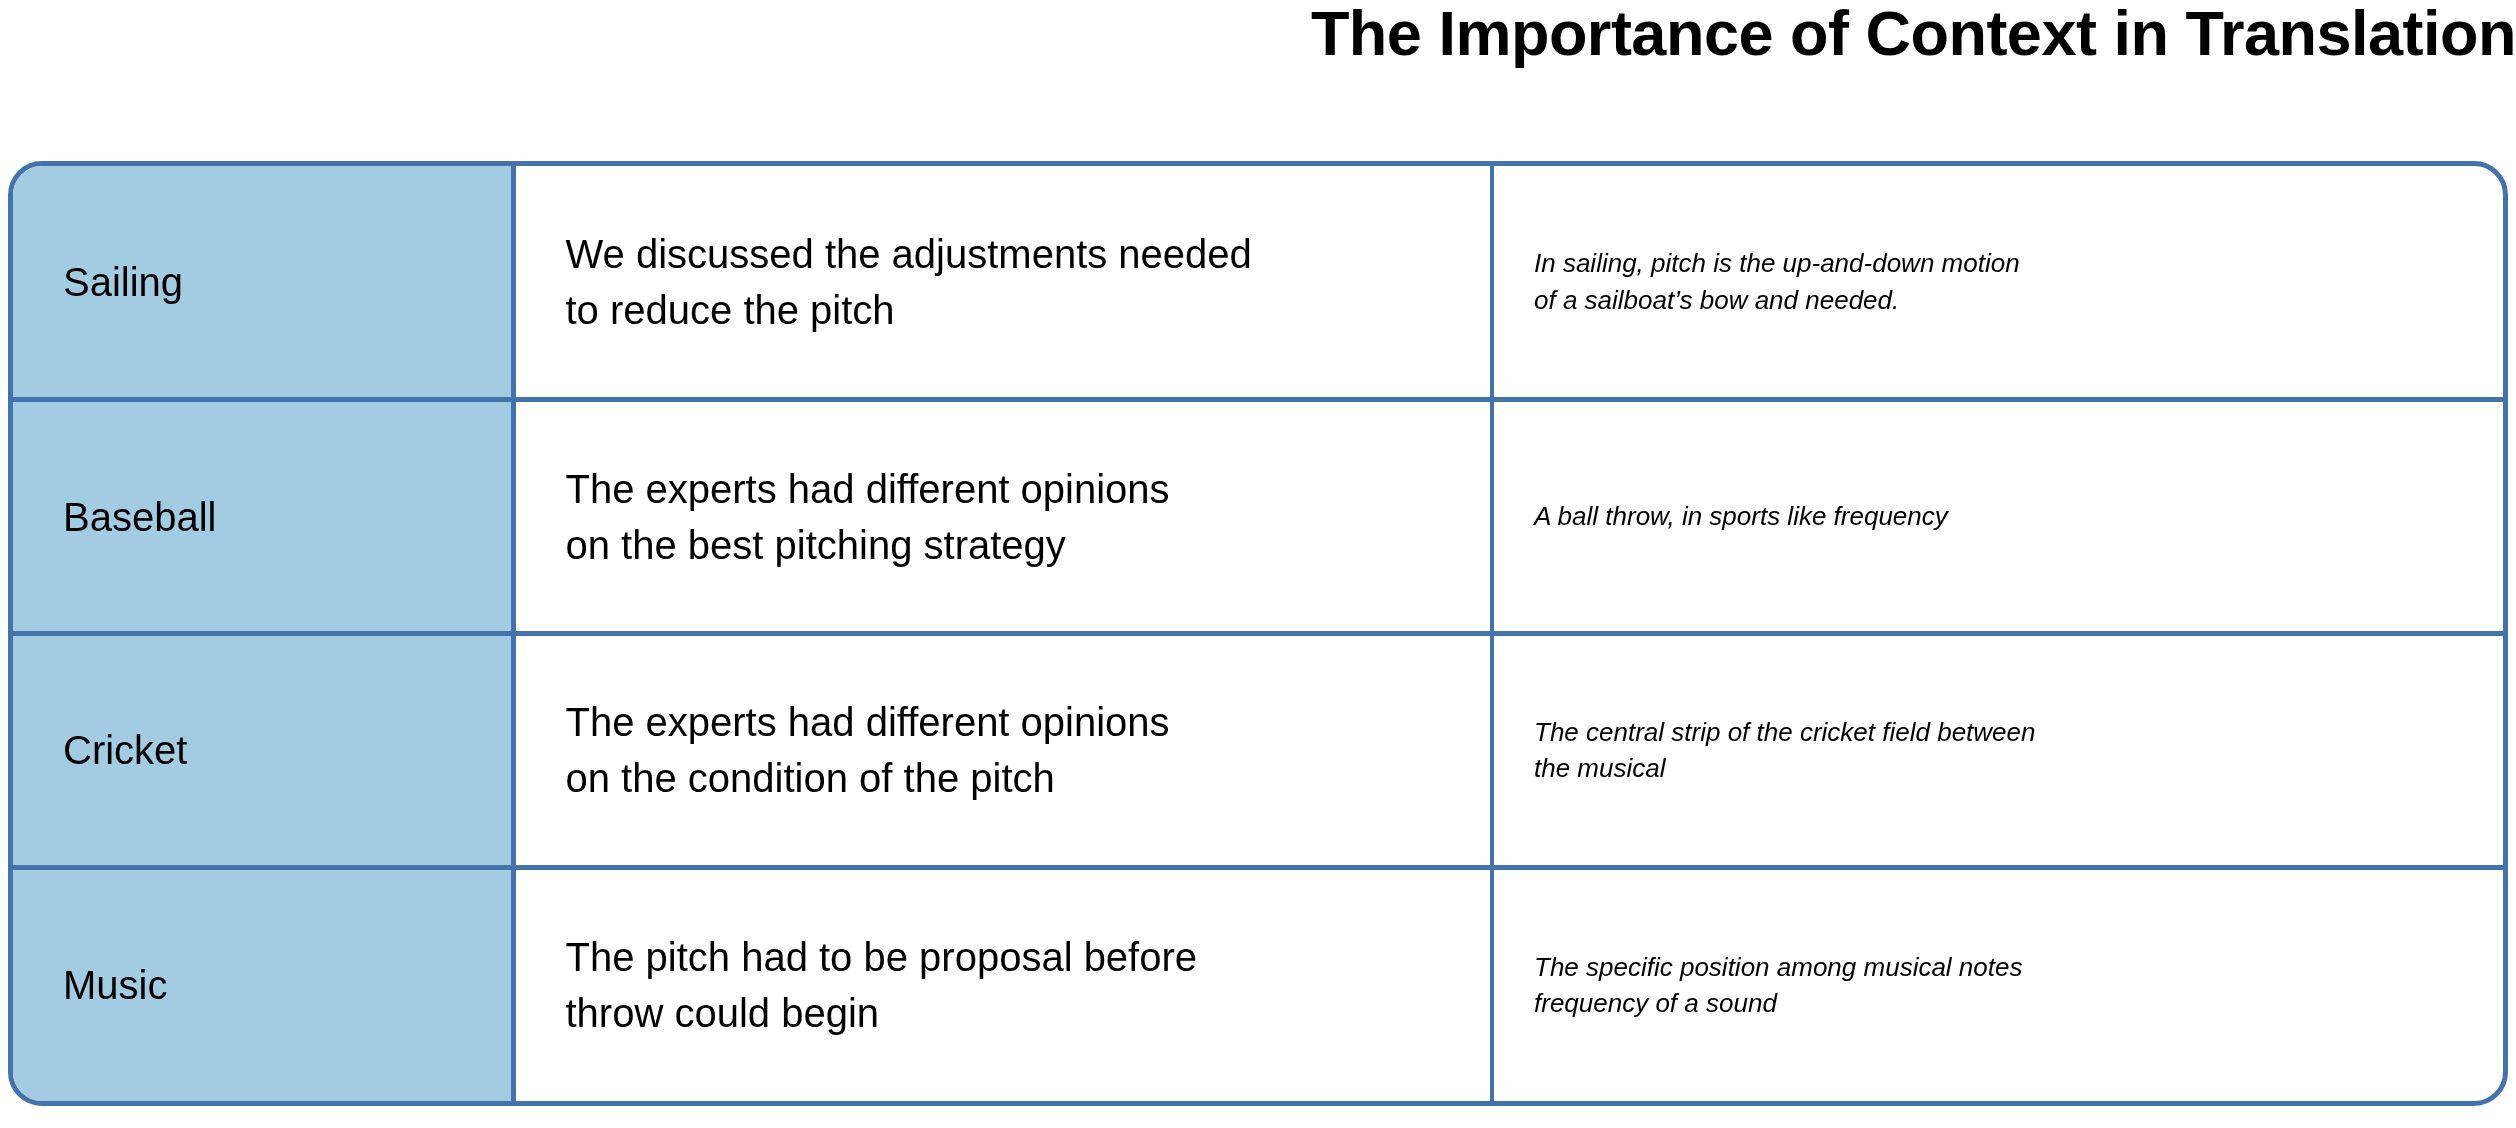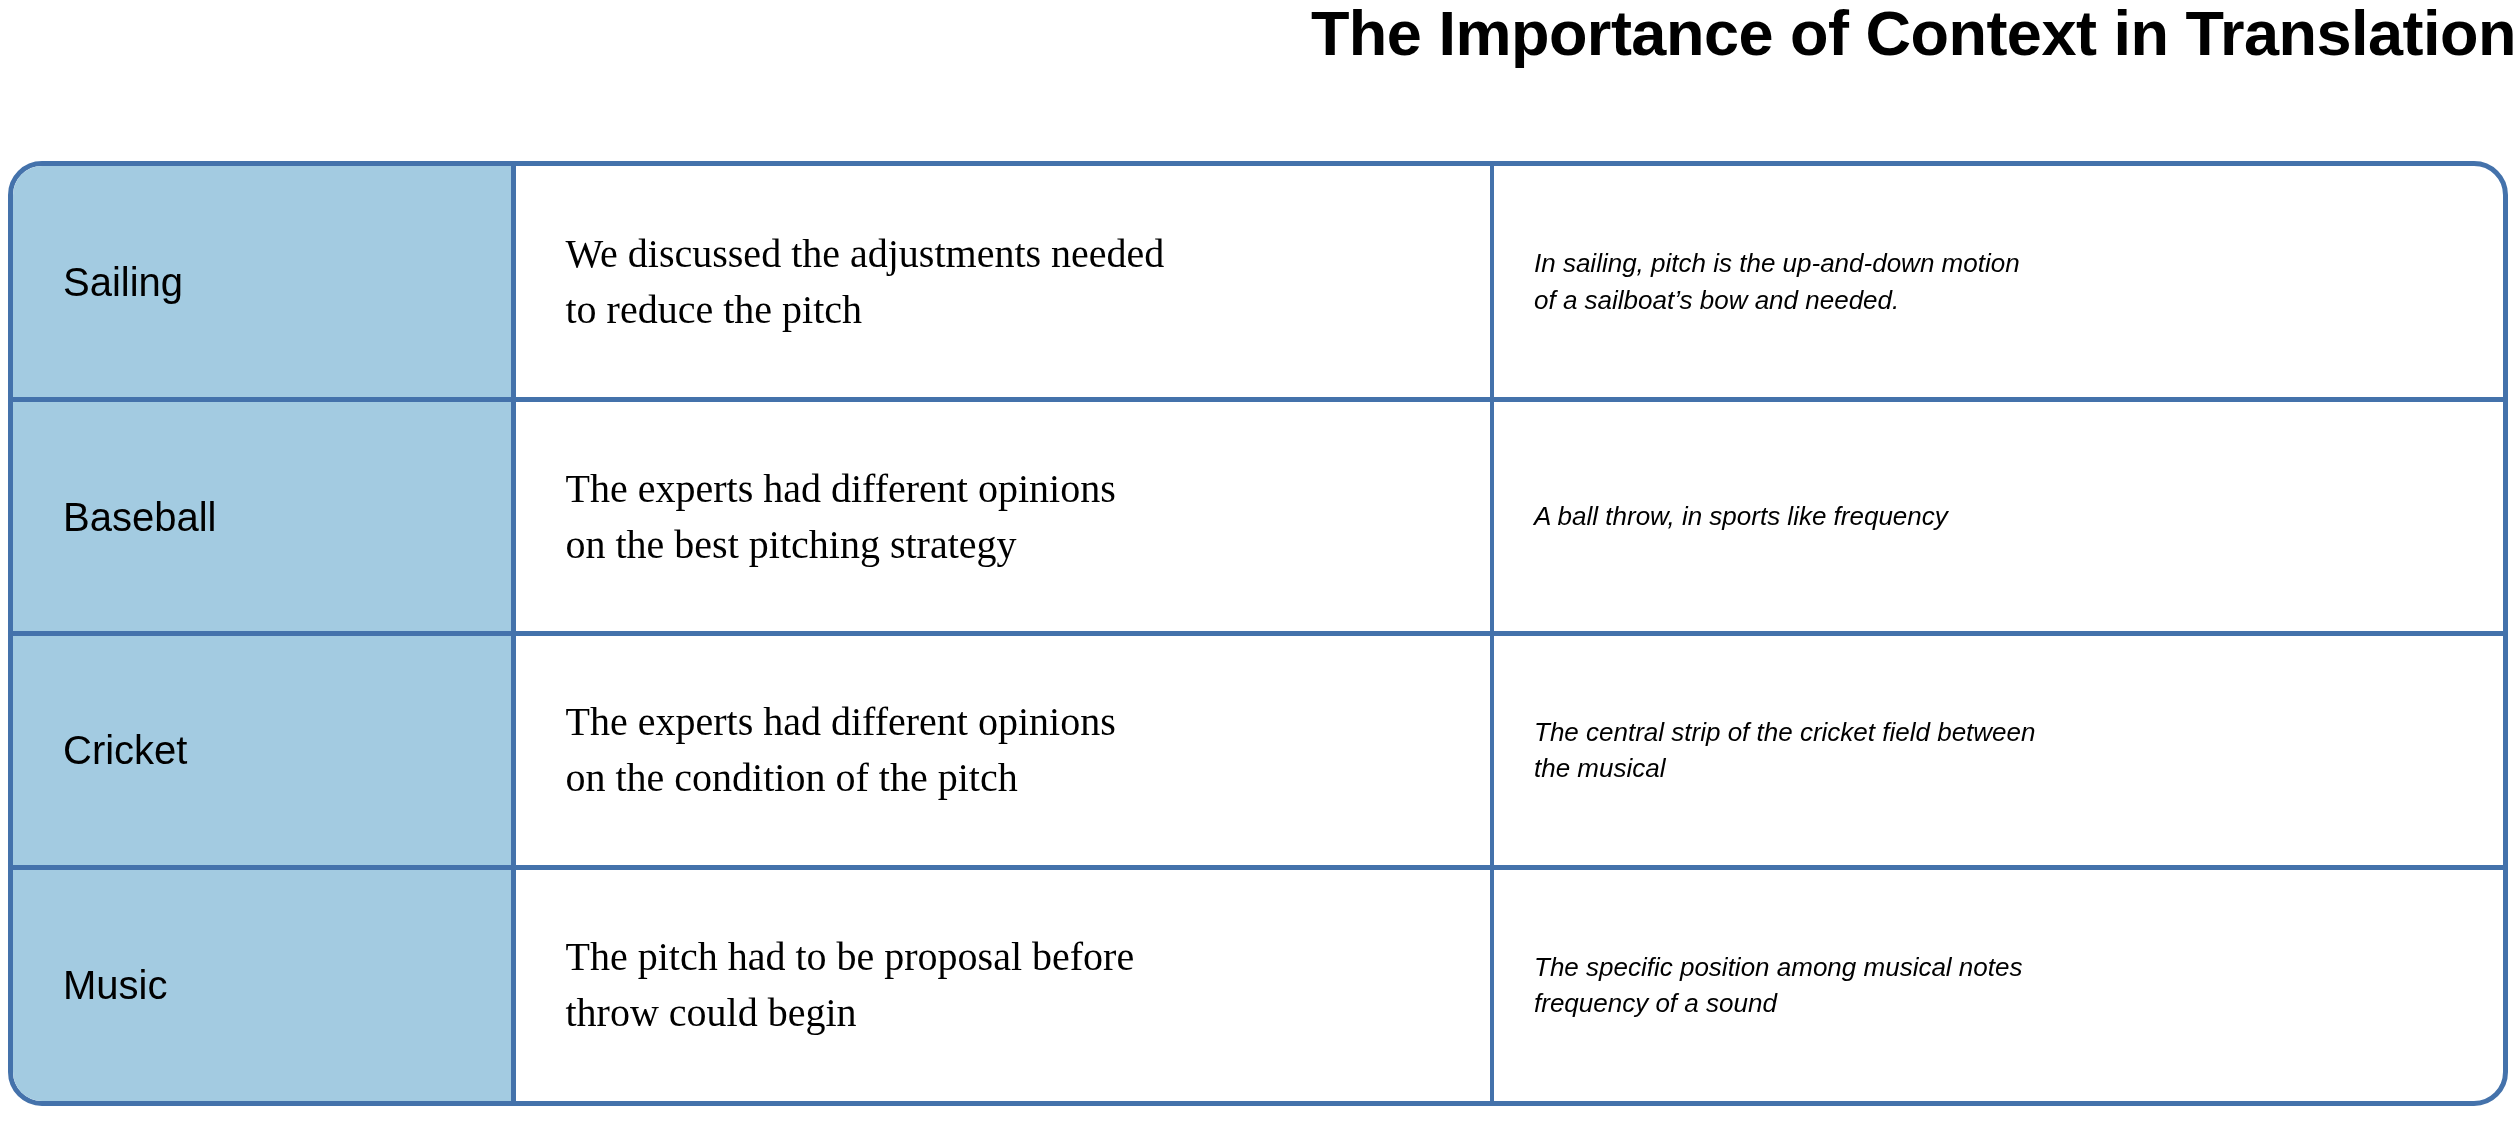--- a/index.html
+++ b/index.html
@@ -86,21 +86,20 @@
 
   
   td.col-sentence {
     width: 979px;
     border-right: 4px solid #4472ab;
     padding-left: 50px;
     padding-right: 30px;
     font-size: 40px;
     color: #000000;
     line-height: 1.40;
-    font-family: Liberation Serif, serif;
   }
 
   
   td.col-meaning {
     padding-left: 40px;
     padding-right: 34px;
     font-size: 26px;
     font-style: italic;
     color: #000000;
     line-height: 1.40;

